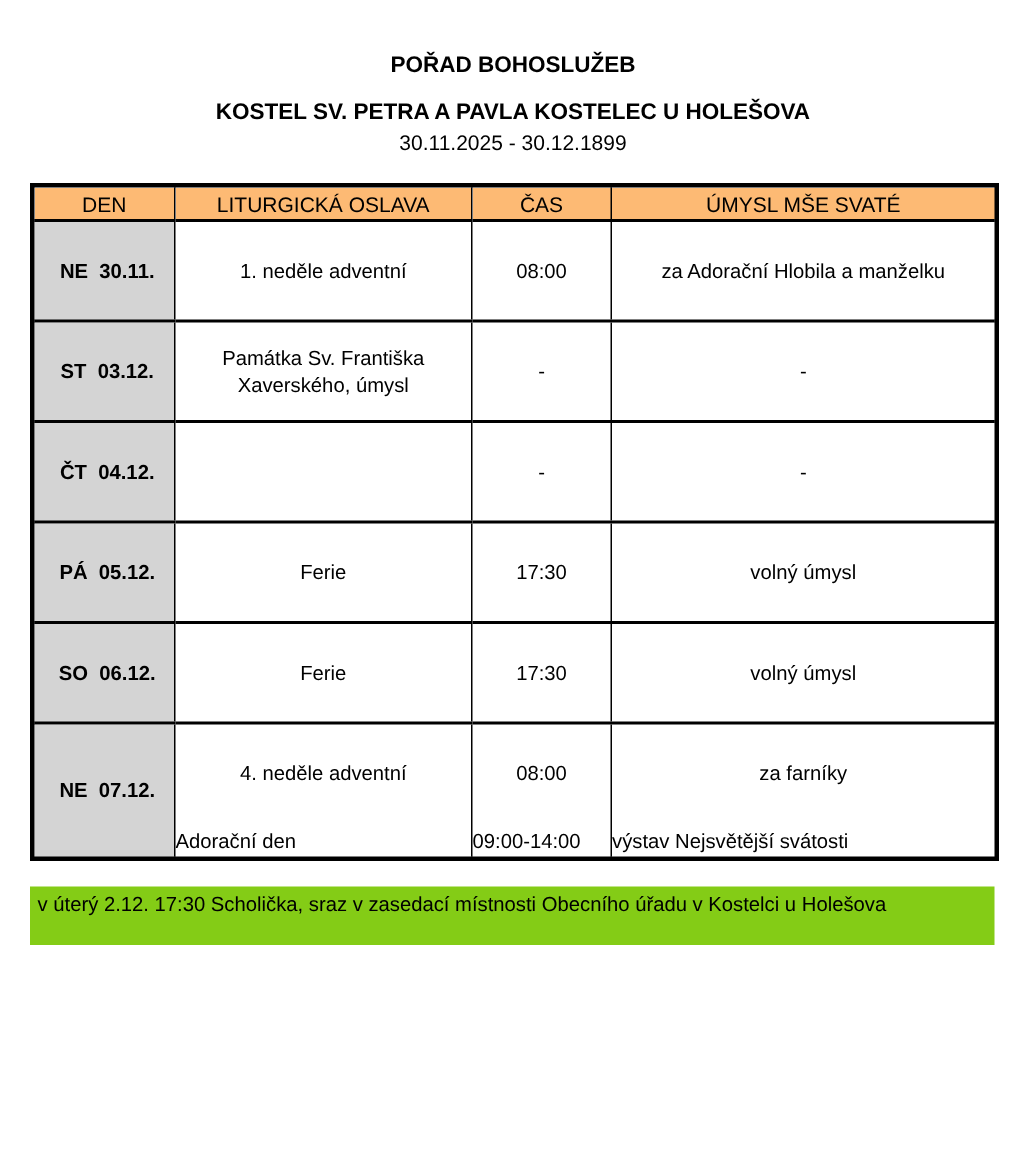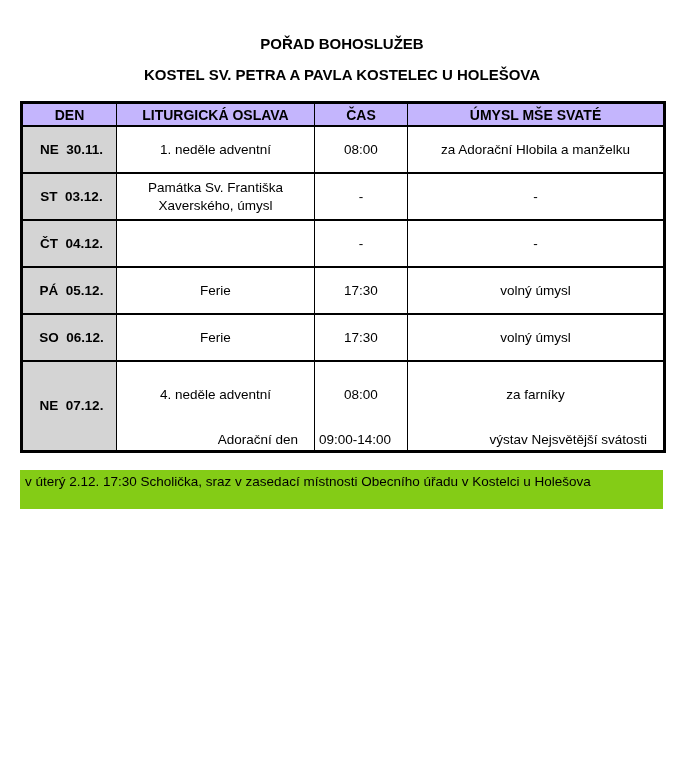--- a/index.html
+++ b/index.html
@@ -23,68 +23,69 @@
     margin: 17px 0 0 20px;
     border: 3px solid #000;
   }
   .schedule th, .schedule td {
     border-left: 1px solid #000;
     border-right: 1px solid #000;
     padding: 0;
     overflow: hidden;
   }
   .schedule thead th {
-    background: #c4b5fd;
+    background: #fdba74;
     font-size: 14px;
-    font-weight: bold;
+    font-weight: normal;
     height: 21px;
     border-bottom: 2px solid #000;
     text-align: center;
     vertical-align: middle;
   }
   .schedule tbody td {
     border-top: 2px solid #000;
     font-size: 13.5px;
     line-height: 18px;
     text-align: center;
     vertical-align: middle;
   }
-  .schedule tbody tr.row { height: 47px; }
+  .schedule tbody tr.row { height: 67px; }
   .schedule tbody tr.row-last { height: 90px; }
   td.day-cell {
     background: #d4d4d4;
     font-weight: bold;
     font-size: 14px;
     text-align: left;
     padding-left: 4px;
   }
   td.celebration-cell { padding: 0 8px; }
   td.dual { position: relative; }
   td.dual .line1 { position: relative; top: -11px; display: block; }
   td.dual .line2 {
     position: absolute; left: 0; right: 16px; bottom: 1px;
-    text-align: right; display: block;
+    text-align: left; display: block;
   }
   .footer-note {
     box-sizing: border-box;
     width: 643px;
     margin: 17px 0 0 20px;
     background: #84cc16;
     font-size: 13.5px;
     line-height: 19px;
     padding: 2px 8px 3px 5px;
     min-height: 39px;
   }
 </style>
 </head>
 <body>
 
 <div class="titles">
   <div class="title-line1">POŘAD BOHOSLUŽEB</div>
   <div class="title-line2">KOSTEL SV. PETRA A PAVLA KOSTELEC U HOLEŠOVA</div>
+  <div class="title-line3">30.11.2025 - 30.12.1899</div>
 </div>
 
 <table class="schedule">
   <colgroup>
     <col style="width:95px">
       <col style="width:198px">
       <col style="width:93px">
       <col style="width:257px">
   </colgroup>
   <thead>

